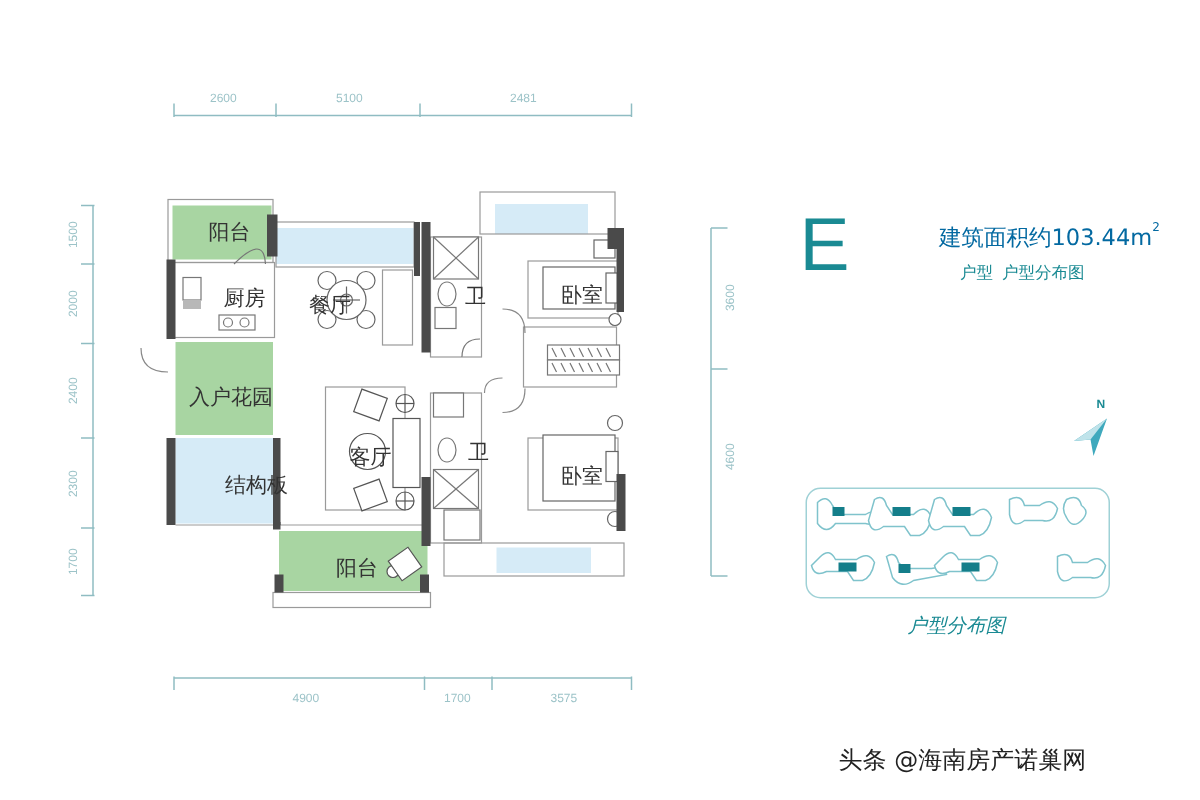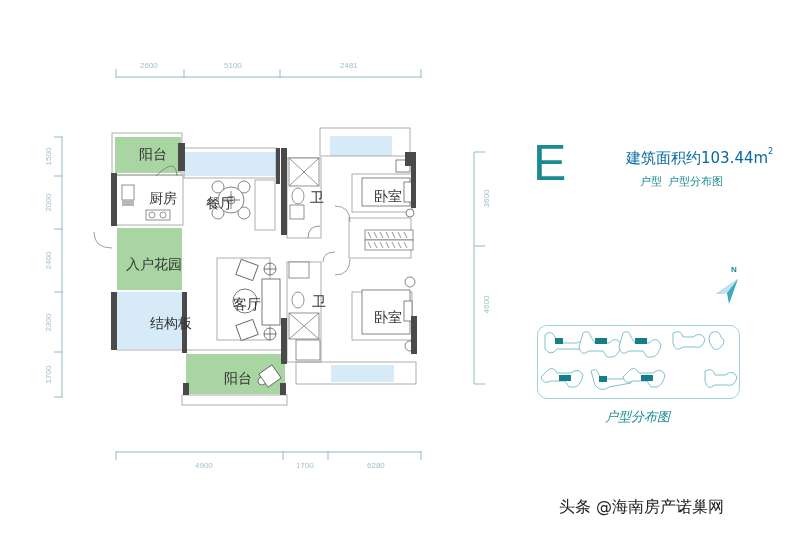--- a/index.html
+++ b/index.html
@@ -50,21 +50,21 @@
     <line x1="474" y1="384" x2="485" y2="384"></line>
   </g>
 </svg>
 
 <div class="dim-text" style="left:140px;top:61px">2600</div>
 <div class="dim-text" style="left:224px;top:61px">5100</div>
 <div class="dim-text" style="left:340px;top:61px">2481</div>
 
 <div class="dim-text" style="left:195px;top:461px">4900</div>
 <div class="dim-text" style="left:296px;top:461px">1700</div>
-<div class="dim-text" style="left:367px;top:461px">6280</div>
+<div class="dim-text" style="left:367px;top:461px">3575</div>
 
 <div class="dim-text vtext" style="left:40px;top:152px">1500</div>
 <div class="dim-text vtext" style="left:40px;top:198px">2000</div>
 <div class="dim-text vtext" style="left:40px;top:256px">2400</div>
 <div class="dim-text vtext" style="left:40px;top:318px">2300</div>
 <div class="dim-text vtext" style="left:40px;top:370px">1700</div>
 
 <div class="dim-text vtext" style="left:478px;top:194px">3600</div>
 <div class="dim-text vtext" style="left:478px;top:300px">4600</div>
 

